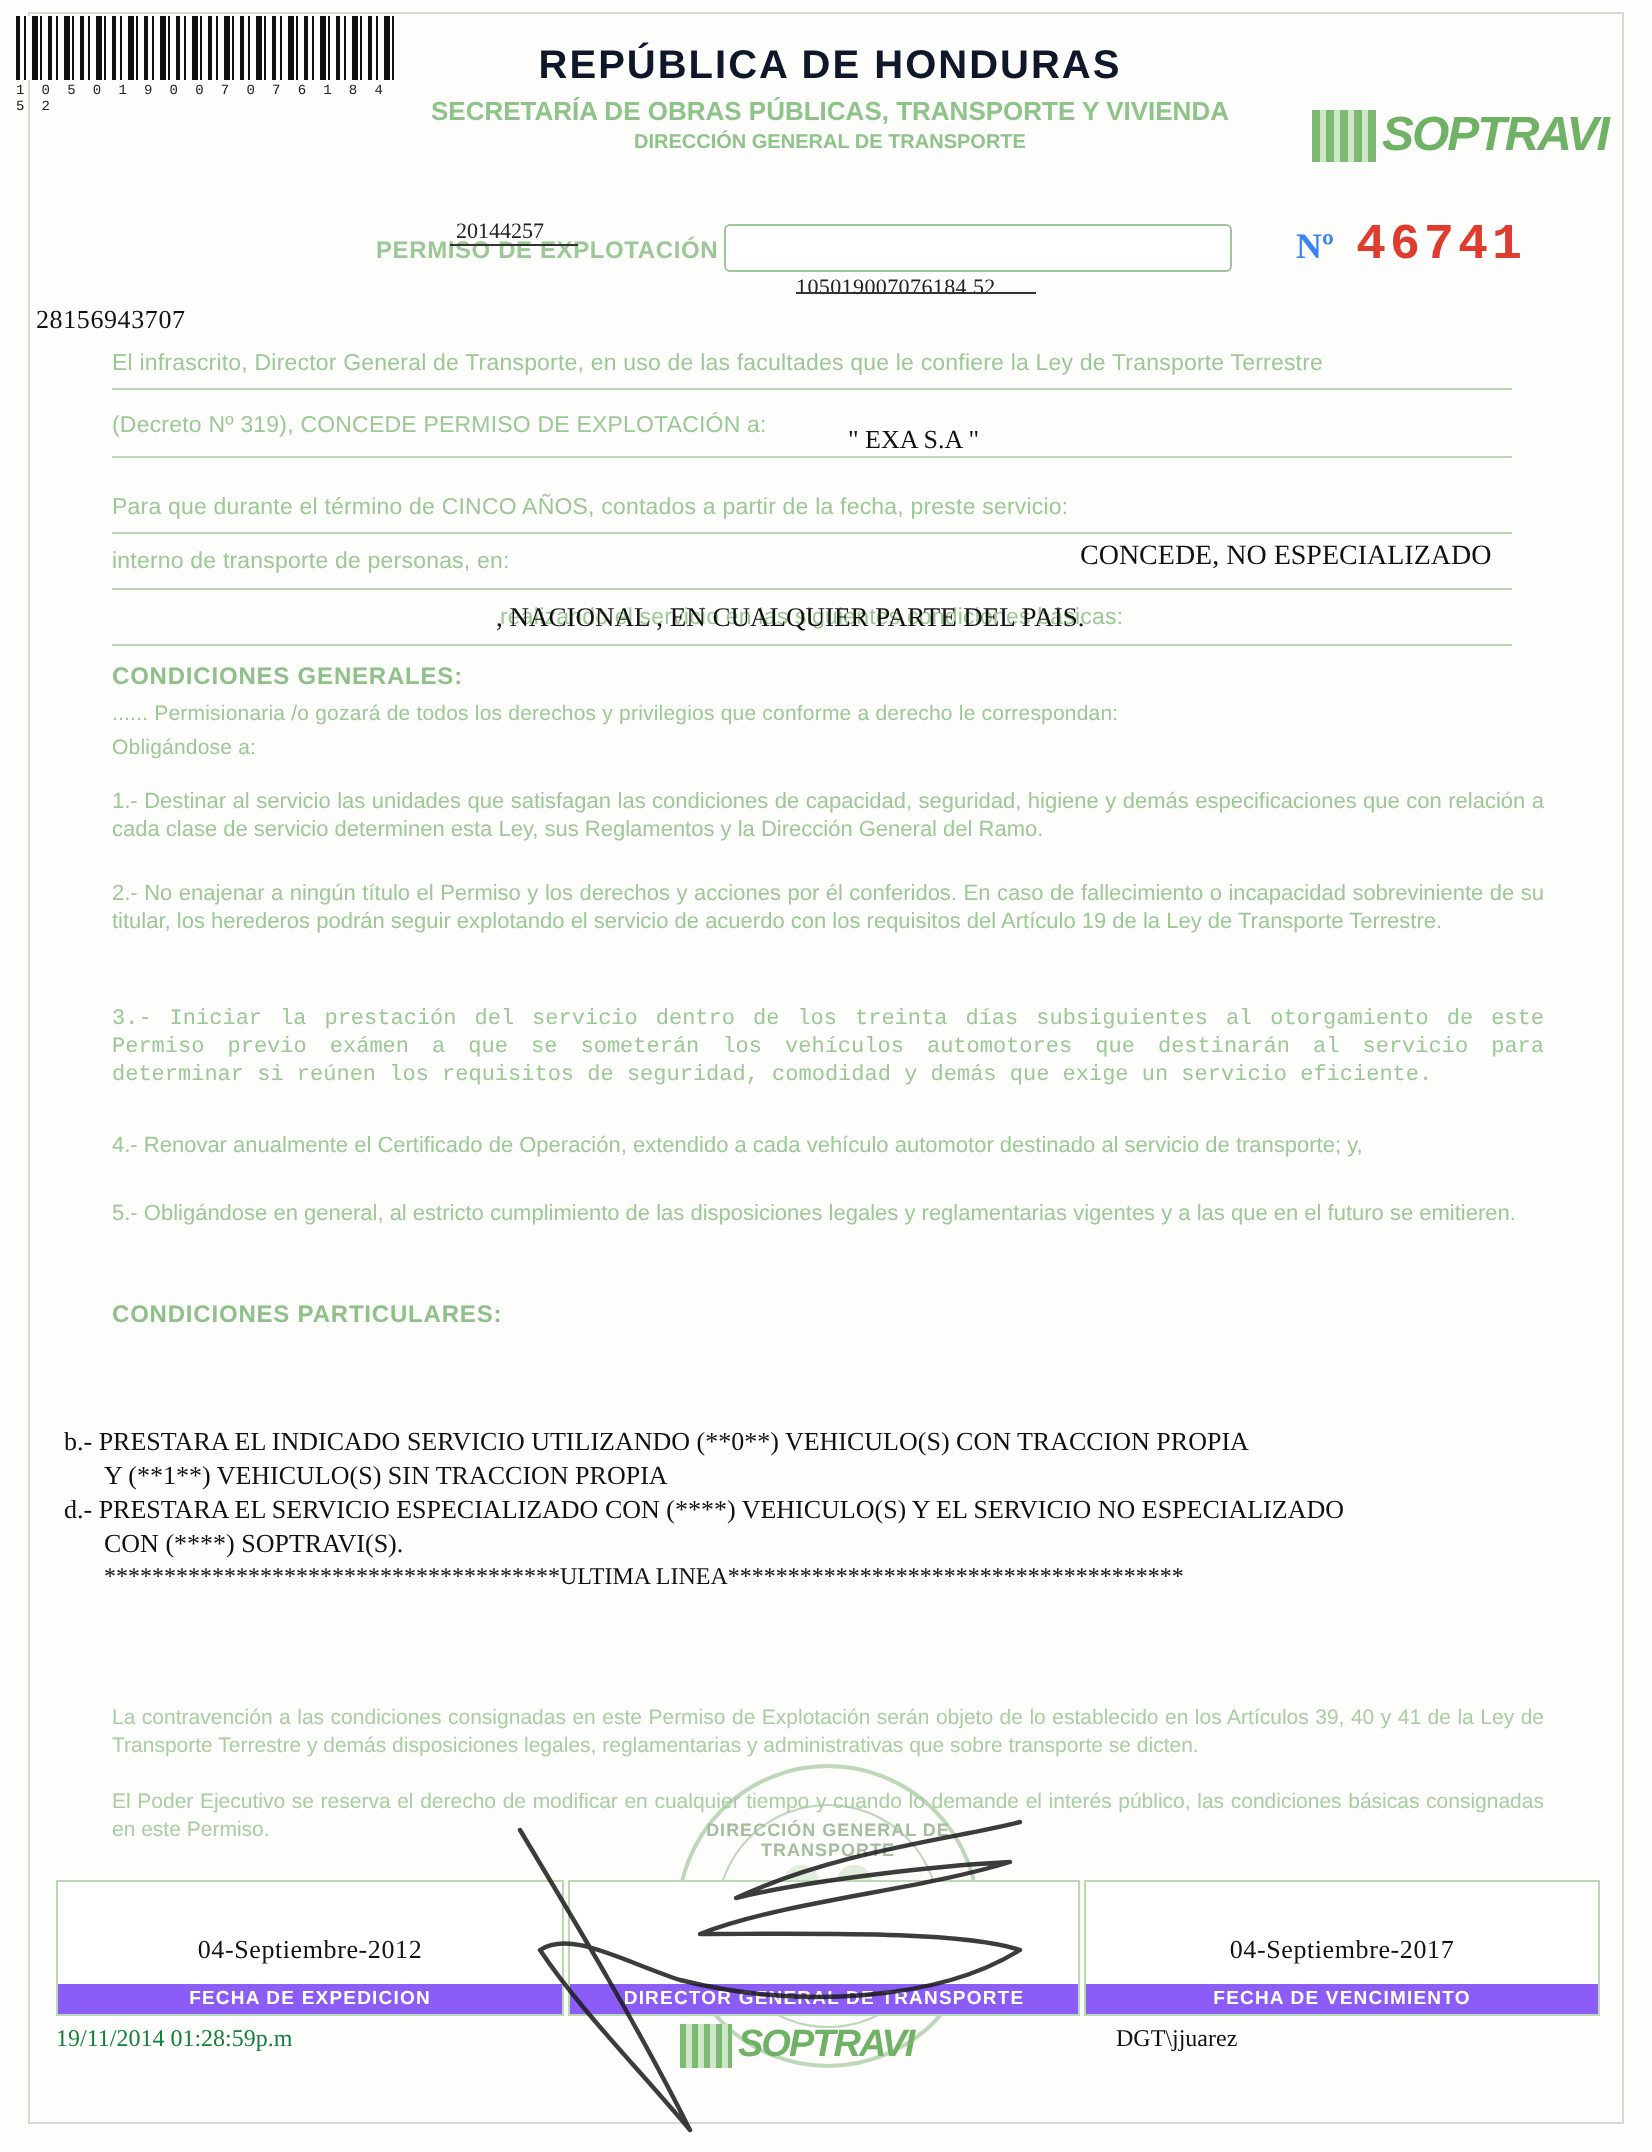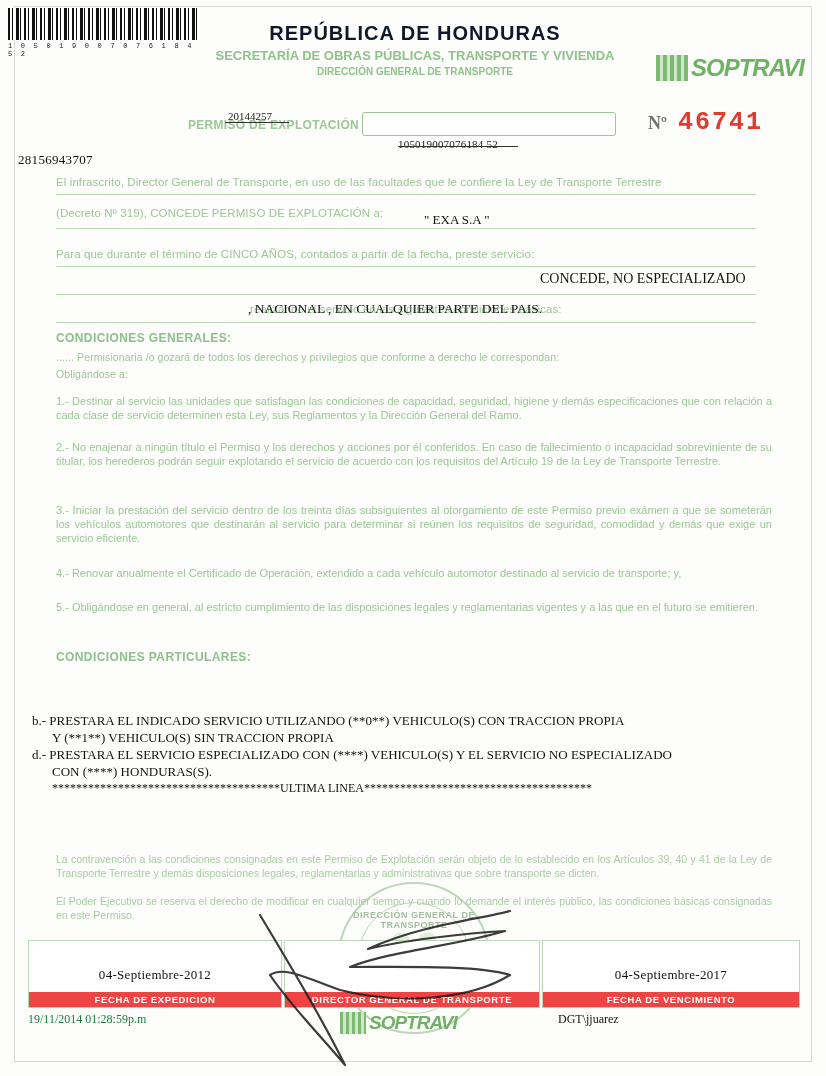--- a/index.html
+++ b/index.html
@@ -102,21 +102,21 @@
     position:absolute;left:225px;top:122px;width:64px;height:1px;background:#333;
   }
   .permiso-sub{
     position:absolute;left:398px;top:138px;font-size:11px;color:#222;
     font-family:"Liberation Serif",serif;letter-spacing:.2px;
   }
   .permiso-sub-strike{
     position:absolute;left:398px;top:146px;width:120px;height:1px;background:#333;
   }
   .nro-label{
-    position:absolute;left:648px;top:113px;font-size:18px;font-weight:bold;color:#737373;
+    position:absolute;left:648px;top:113px;font-size:18px;font-weight:bold;color:#3b82f6;
     font-family:"Liberation Serif",serif;
   }
   .nro-value{
     position:absolute;left:678px;top:108px;font-size:25px;font-weight:bold;color:#e03b2f;
     letter-spacing:2px;font-family:"Liberation Mono",monospace;
   }
   .folio{
     position:absolute;left:18px;top:152px;font-size:13px;color:#111;
     font-family:"Liberation Serif",serif;letter-spacing:.3px;
   }
@@ -146,21 +146,21 @@
     position:absolute;top:0;height:66px;border:1px solid #b9d8b3;background:#fff;
   }
   .sb1{left:0;width:252px;}
   .sb2{left:256px;width:254px;}
   .sb3{left:514px;width:256px;}
   .sigval{
     position:absolute;top:26px;width:100%;text-align:center;font-size:13px;color:#111;
     font-family:"Liberation Serif",serif;letter-spacing:.3px;
   }
   .sigcap{
-    position:absolute;bottom:0;left:0;width:100%;height:15px;background:#ef4444;
+    position:absolute;bottom:0;left:0;width:100%;height:15px;background:#8b5cf6;
     color:#fff;font-size:9.5px;font-weight:bold;letter-spacing:.6px;
     display:flex;align-items:center;justify-content:center;
   }
   .ftime{
     position:absolute;left:28px;top:1012px;font-size:12px;color:#15803d;
     font-family:"Liberation Serif",serif;
   }
   .fuser{
     position:absolute;left:558px;top:1012px;font-size:12px;color:#111;
     font-family:"Liberation Serif",serif;
@@ -239,44 +239,45 @@
   <div class="btext" style="left:56px;top:176px;width:700px;">El infrascrito, Director General de Transporte, en uso de las facultades que le confiere la Ley de Transporte Terrestre</div>
   <div class="line" style="left:56px;top:194px;width:700px;"></div>
 
   <div class="btext" style="left:56px;top:207px;width:380px;">(Decreto Nº 319), CONCEDE PERMISO DE EXPLOTACIÓN a:</div>
   <div class="blk" style="left:424px;top:212px;font-size:13px;">" EXA S.A "</div>
   <div class="line" style="left:56px;top:228px;width:700px;"></div>
 
   <div class="btext" style="left:56px;top:248px;width:640px;">Para que durante el término de CINCO AÑOS, contados a partir de la fecha, preste servicio:</div>
   <div class="line" style="left:56px;top:266px;width:700px;"></div>
 
+  <div class="btext" style="left:56px;top:275px;width:330px;">interno de transporte de personas, en:</div>
   <div class="blk" style="left:540px;top:271px;font-size:14px;">CONCEDE, NO ESPECIALIZADO</div>
   <div class="line" style="left:56px;top:294px;width:700px;"></div>
 
   <div class="btext" style="left:250px;top:303px;width:420px;">realizando el servicio en las siguientes condiciones básicas:</div>
   <div class="blk" style="left:248px;top:301px;font-size:13.5px;">, NACIONAL , EN CUALQUIER PARTE DEL PAIS.</div>
   <div class="line" style="left:56px;top:322px;width:700px;"></div>
 
   <div class="cond-title" style="left:56px;top:331px;">CONDICIONES GENERALES:</div>
   <div class="btext" style="left:56px;top:351px;width:640px;font-size:10.5px;">...... Permisionaria /o gozará de todos los derechos y privilegios que conforme a derecho le correspondan:</div>
   <div class="btext" style="left:56px;top:368px;width:300px;font-size:10.5px;">Obligándose a:</div>
 
   <div class="cond-item" style="left:56px;top:394px;width:716px;">1.- Destinar al servicio las unidades que satisfagan las condiciones de capacidad, seguridad, higiene y demás especificaciones que con relación a cada clase de servicio determinen esta Ley, sus Reglamentos y la Dirección General del Ramo.</div>
   <div class="cond-item" style="left:56px;top:440px;width:716px;">2.- No enajenar a ningún título el Permiso y los derechos y acciones por él conferidos. En caso de fallecimiento o incapacidad sobreviniente de su titular, los herederos podrán seguir explotando el servicio de acuerdo con los requisitos del Artículo 19 de la Ley de Transporte Terrestre.</div>
-  <div class="cond-item" style="left:56px;top:503px;width:716px;">3.- Iniciar la prestación del servicio dentro de los treinta días subsiguientes al otorgamiento de este Permiso previo exámen a que se someterán los vehículos automotores que destinarán al servicio para determinar si reúnen los requisitos de seguridad, comodidad y demás que exige un servicio eficiente.</div>
+  <div class="cond-item" style="left:56px;top:503px;width:716px;font-family:Liberation Mono, monospace;">3.- Iniciar la prestación del servicio dentro de los treinta días subsiguientes al otorgamiento de este Permiso previo exámen a que se someterán los vehículos automotores que destinarán al servicio para determinar si reúnen los requisitos de seguridad, comodidad y demás que exige un servicio eficiente.</div>
   <div class="cond-item" style="left:56px;top:566px;width:716px;">4.- Renovar anualmente el Certificado de Operación, extendido a cada vehículo automotor destinado al servicio de transporte; y,</div>
   <div class="cond-item" style="left:56px;top:600px;width:716px;">5.- Obligándose en general, al estricto cumplimiento de las disposiciones legales y reglamentarias vigentes y a las que en el futuro se emitieren.</div>
 
   <div class="cond-title" style="left:56px;top:650px;">CONDICIONES PARTICULARES:</div>
 
   <div class="part">
     <div>b.- PRESTARA EL INDICADO SERVICIO UTILIZANDO (**0**) VEHICULO(S) CON TRACCION PROPIA</div>
     <div class="ind">Y (**1**) VEHICULO(S) SIN TRACCION PROPIA</div>
     <div>d.- PRESTARA EL SERVICIO ESPECIALIZADO CON (****) VEHICULO(S) Y EL SERVICIO NO ESPECIALIZADO</div>
-    <div class="ind">CON  (****) HONDURAS(S).</div>
+    <div class="ind">CON  (****) SOPTRAVI(S).</div>
     <div class="stars ind">**************************************ULTIMA LINEA**************************************</div>
   </div>
 
   <div class="fpara" style="left:56px;top:852px;width:716px;">La contravención a las condiciones consignadas en este Permiso de Explotación serán objeto de lo establecido en los Artículos 39, 40 y 41 de la Ley de Transporte Terrestre y demás disposiciones legales, reglamentarias y administrativas que sobre transporte se dicten.</div>
   <div class="fpara" style="left:56px;top:894px;width:716px;">El Poder Ejecutivo se reserva el derecho de modificar en cualquier tiempo y cuando lo demande el interés público, las condiciones básicas consignadas en este Permiso.</div>
 
   <div class="seal">
     <div class="inner"></div>
     <div class="t1">DIRECCIÓN GENERAL DE TRANSPORTE</div>
     <div class="eagle"></div>

